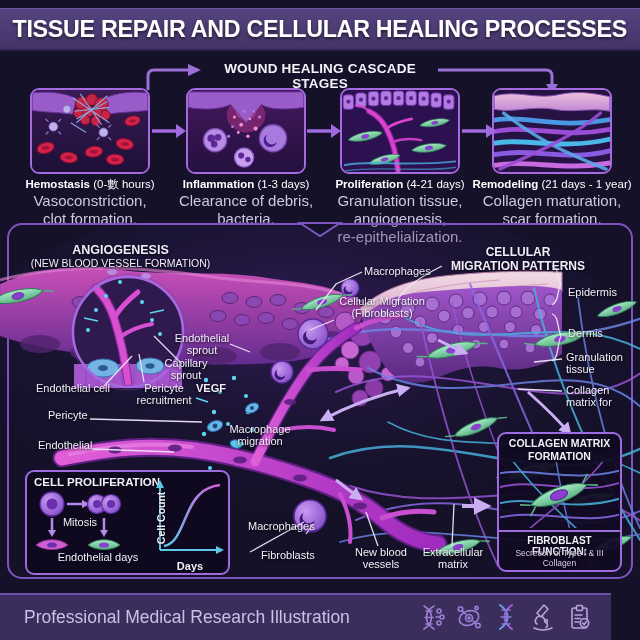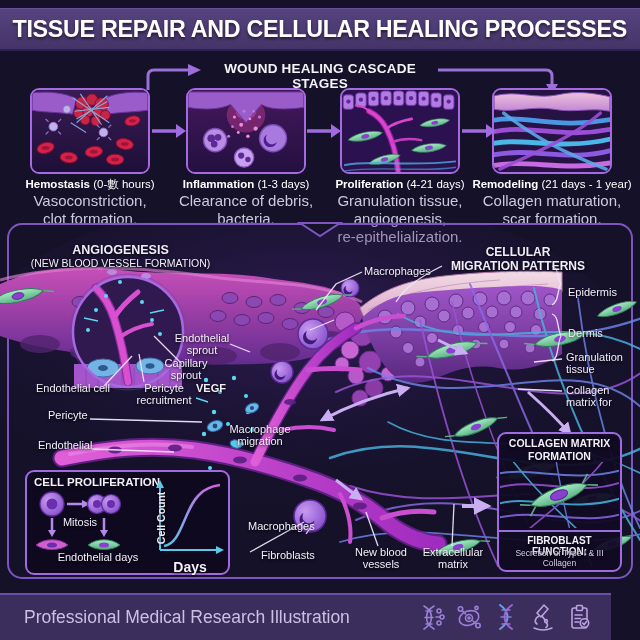--- a/index.html
+++ b/index.html
@@ -574,20 +574,22 @@
       <path d="M306,312 L313,302"></path>
     </g>
   </svg>
 
   <div class="sub-head c" style="left:38px;top:243px;width:165px">ANGIOGENESIS</div>
   <div class="lbl c" style="left:8px;top:258px;width:225px;font-size:10.5px">(NEW BLOOD VESSEL FORMATION)</div>
   <div class="sub-head c" style="left:448px;top:245px;width:140px;font-size:12px;white-space:pre-line">CELLULAR
 MIGRATION PATTERNS</div>
 
   <div class="lbl" style="left:364px;top:265px">Macrophages</div>
+  <div class="lbl c" style="left:330px;top:295px;width:104px">Cellular Migration
+(Fibroblasts)</div>
   <div class="lbl" style="left:568px;top:286px">Epidermis</div>
   <div class="lbl" style="left:568px;top:327px">Dermis</div>
   <div class="lbl" style="left:566px;top:351px">Granulation
 tissue</div>
   <div class="lbl" style="left:566px;top:384px">Collagen
 matrix for</div>
   <div class="lbl c" style="left:170px;top:332px;width:64px">Endothelial
 sprout</div>
   <div class="lbl c" style="left:156px;top:357px;width:60px">Capillary
 sprout</div>
@@ -645,21 +647,21 @@
           <stop offset="1" stop-color="#d75fe0"></stop>
       </linearGradient>
     </defs>
     <line x1="12" y1="72" x2="12" y2="10" stroke="#5bc8e8" stroke-width="2"></line>
     <polygon points="8,10 16,10 12,2" fill="#5bc8e8"></polygon>
     <line x1="12" y1="72" x2="68" y2="72" stroke="#5bc8e8" stroke-width="2"></line>
     <polygon points="68,68 68,76 76,72" fill="#5bc8e8"></polygon>
     <path d="M16,68 C34,66 36,30 52,16 C58,10 64,8 72,7" fill="none" stroke="url(#sigG)" stroke-width="2.5"></path>
   </svg>
   <div class="lbl b c" style="left:122px;top:512px;width:80px;transform:rotate(-90deg);font-size:10.5px">Cell Count</div>
-  <div class="lbl b c" style="left:160px;top:560px;width:60px;font-size:14px">Days</div>
+  <div class="lbl b c" style="left:160px;top:560px;width:60px;font-size:11px">Days</div>
 
   <div class="box" style="left:497px;top:432px;width:125px;height:140px;background:rgba(16,10,34,.94)"></div>
   <div class="lbl b c" style="left:501px;top:437px;width:117px;font-size:10.5px;line-height:1.2">COLLAGEN MATRIX FORMATION</div>
   <svg class="abs" style="left:500px;top:462px" width="119" height="66" viewBox="0 0 119 66">
     <defs>
       <linearGradient id="cFib" x1="0" y1="0" x2="0" y2="1">
         <stop offset="0" stop-color="#a8ecc4"></stop>
           <stop offset="1" stop-color="#58b083"></stop>
       </linearGradient>
     </defs>

